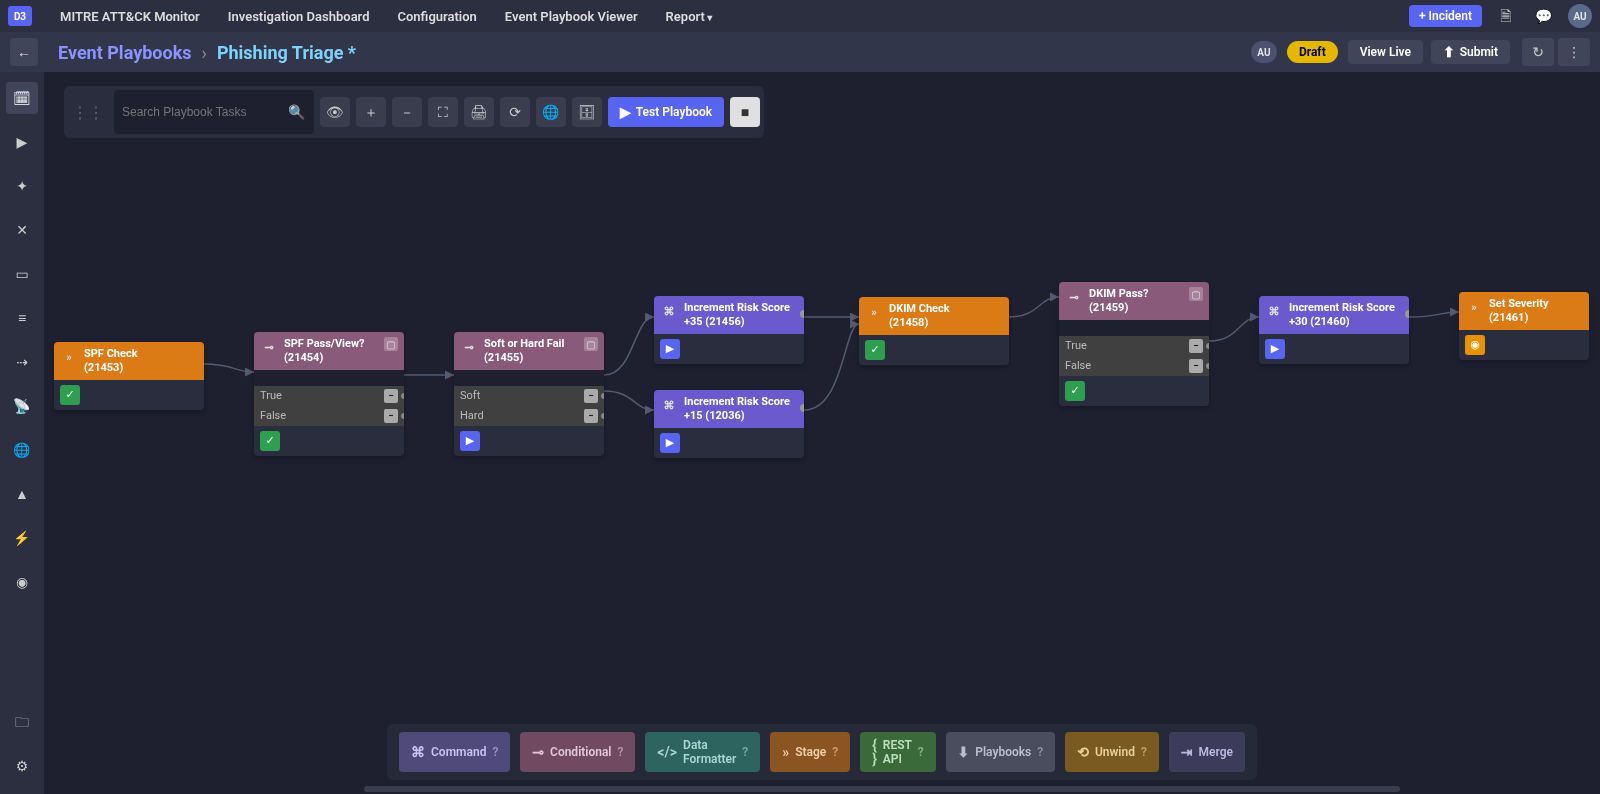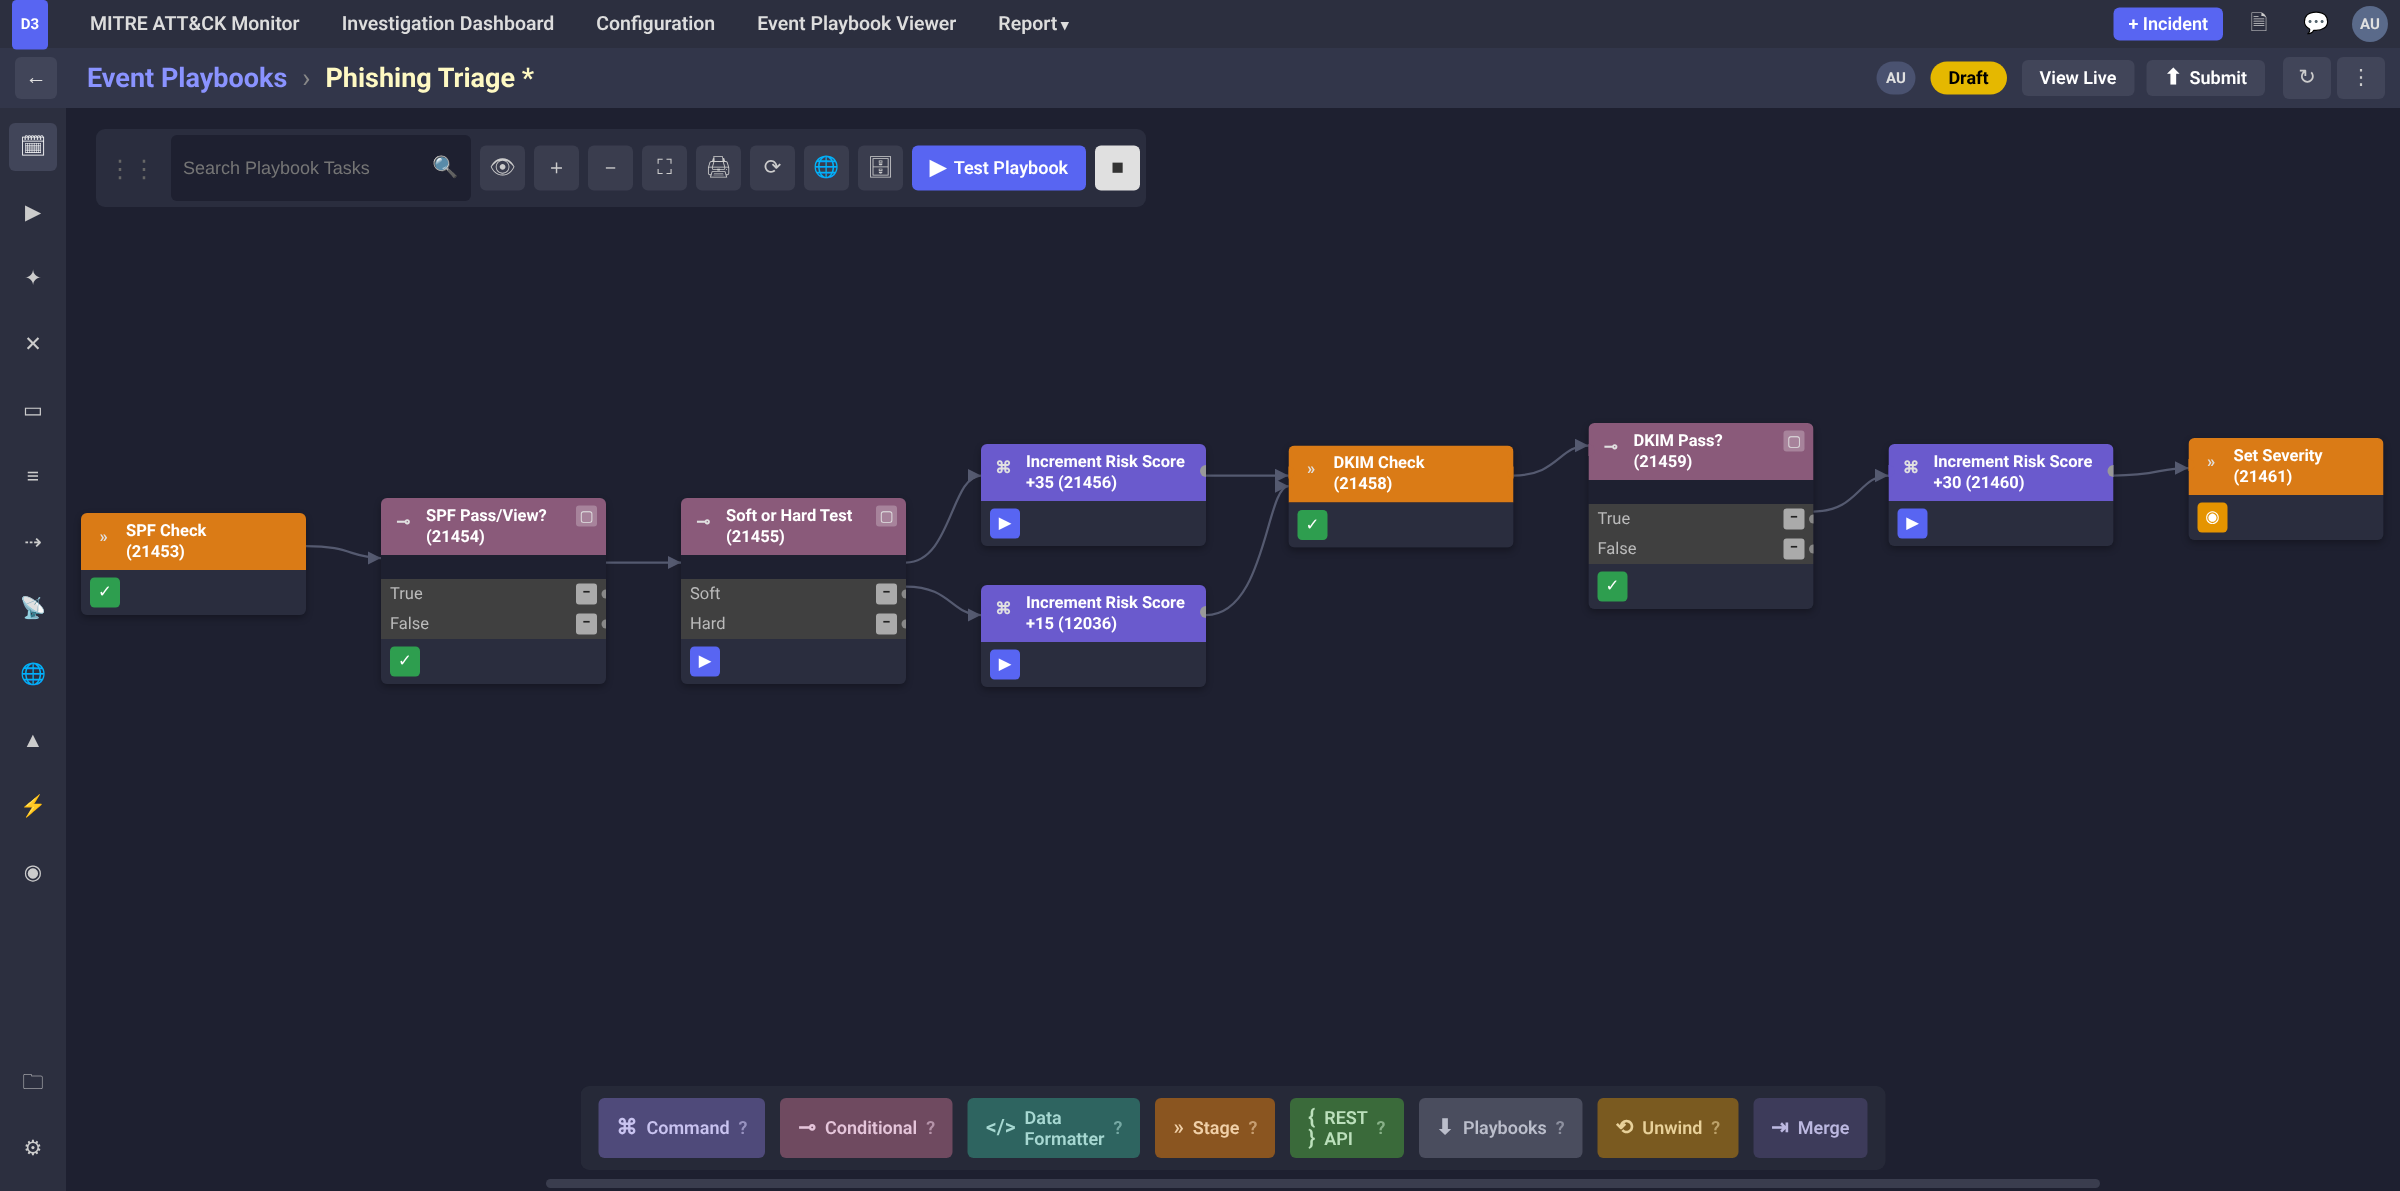--- a/index.html
+++ b/index.html
@@ -16,21 +16,21 @@
 
 .topnav {
   height: 32px;
   background: #2c2f3f;
   display: flex;
   align-items: center;
   padding: 0 8px;
   font-size: 13px;
 }
 .topnav .logo {
-  width: 24px; height: 33px; background: #5865f2; border-radius: 3px;
+  width: 24px; height: 20px; background: #5865f2; border-radius: 3px;
   display: flex; align-items: center; justify-content: center;
   font-size: 10px; font-weight: bold; color: #fff; margin-right: 14px;
 }
 .topnav .nav-item { padding: 0 14px; color: #ddd; cursor: pointer; font-weight: 600; }
 .topnav .nav-item.drop::after { content: " ▾"; font-size: 10px; }
 .topnav .spacer { flex: 1; }
 .topnav .btn-incident {
   background: #5865f2; color:#fff; border-radius:4px; padding:4px 10px;
   font-size: 12px; font-weight:600; cursor:pointer;
 }
@@ -44,21 +44,21 @@
 
 .subnav {
   height: 40px;
   background: #32364a;
   display:flex; align-items:center; padding:0 10px;
 }
 .subnav .back-btn { width:28px; height:28px; background:#414559; border-radius:4px; display:flex; align-items:center; justify-content:center; cursor:pointer; }
 .subnav .breadcrumb { margin-left: 20px; font-size: 18px; display:flex; align-items:center; gap:10px;}
 .subnav .breadcrumb .link { color:#8a93ff; font-weight:700; cursor:pointer;}
 .subnav .breadcrumb .sep { color:#888; }
-.subnav .breadcrumb .current { color:#fef9c3; font-weight:700; }
+.subnav .breadcrumb .current { color:#7dd3fc; font-weight:700; }
 .subnav .spacer { flex:1; }
 .subnav .chip {
   width:26px; height:22px; border-radius:11px; background:#4a5270;
   display:flex; align-items:center; justify-content:center; font-size:10px; font-weight:bold; margin-right:10px;
 }
 .subnav .draft-pill { background:#e5b800; color:#000; border-radius:12px; padding:4px 12px; font-size:12px; font-weight:700; margin-right:10px;}
 .subnav .sec-btn { background:#414559; color:#fff; border-radius:4px; padding:5px 12px; font-size:12px; font-weight:600; cursor:pointer; margin-right:8px; display:flex; align-items:center; gap:5px;}
 .subnav .icon-btn2 { width:32px; height:28px; background:#414559; border-radius:4px; display:flex; align-items:center; justify-content:center; cursor:pointer; margin-left:4px; color:#ccc;}
 
 
@@ -373,21 +373,21 @@
     </div>
     <div class="footer">
         <div class="status-badge status-check">✓</div>
       </div>
   </div>
 
   <div class="node cond" style="left:410px; top:260px;">
     <div class="port-in" style="background:#8a5a7a;"></div>
     <div class="hdr">
       <div class="nicon">⊸</div>
-      <div class="ntitle"><span>Soft or Hard Test</span><br><span>(21455)</span></div>
+      <div class="ntitle"><span>Soft or Hard Fail</span><br><span>(21455)</span></div>
       <div class="expand">▢</div>
     </div>
     <div class="body">
       <div class="body-row">
           <span>Soft</span>
           <span class="minus">−</span>
           <span class="port-out"></span>
         </div>
       <div class="body-row">
           <span>Hard</span>

